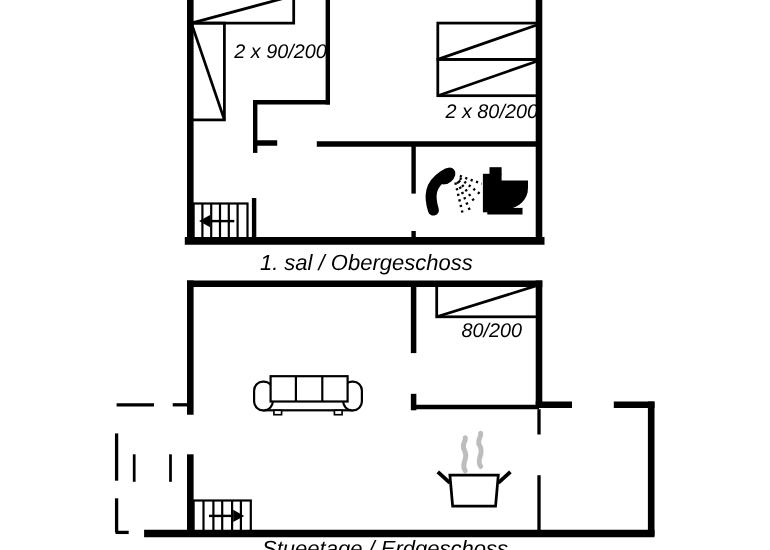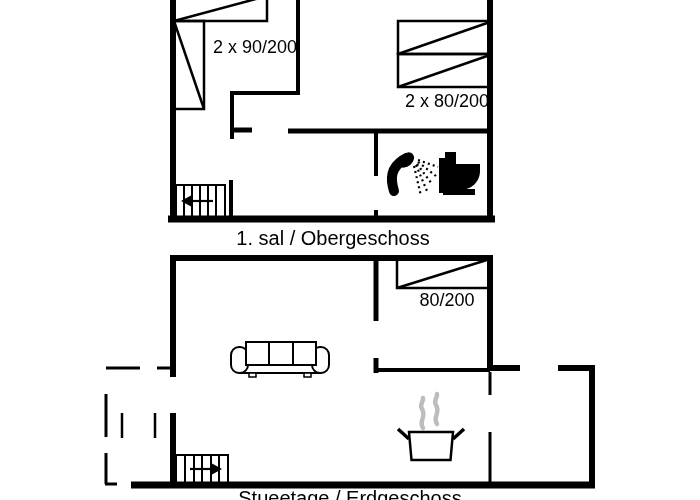--- a/index.html
+++ b/index.html
@@ -7,20 +7,21 @@
     padding: 0;
     background: #ffffff;
   }
   .canvas {
     position: relative;
     width: 700px;
     height: 500px;
     background: #ffffff;
     overflow: hidden;
     font-family: "Liberation Sans", sans-serif;
+    font-style: italic;
   }
   svg { display: block; }
   .wall { stroke: #000000; fill: none; }
   .thin { stroke: #000000; fill: none; }
   text {
     font-family: "Liberation Sans", sans-serif;
     fill: #000000;
   }
   .floor-label { font-size: 20px; }
   .bed-label { font-size: 18px; }

